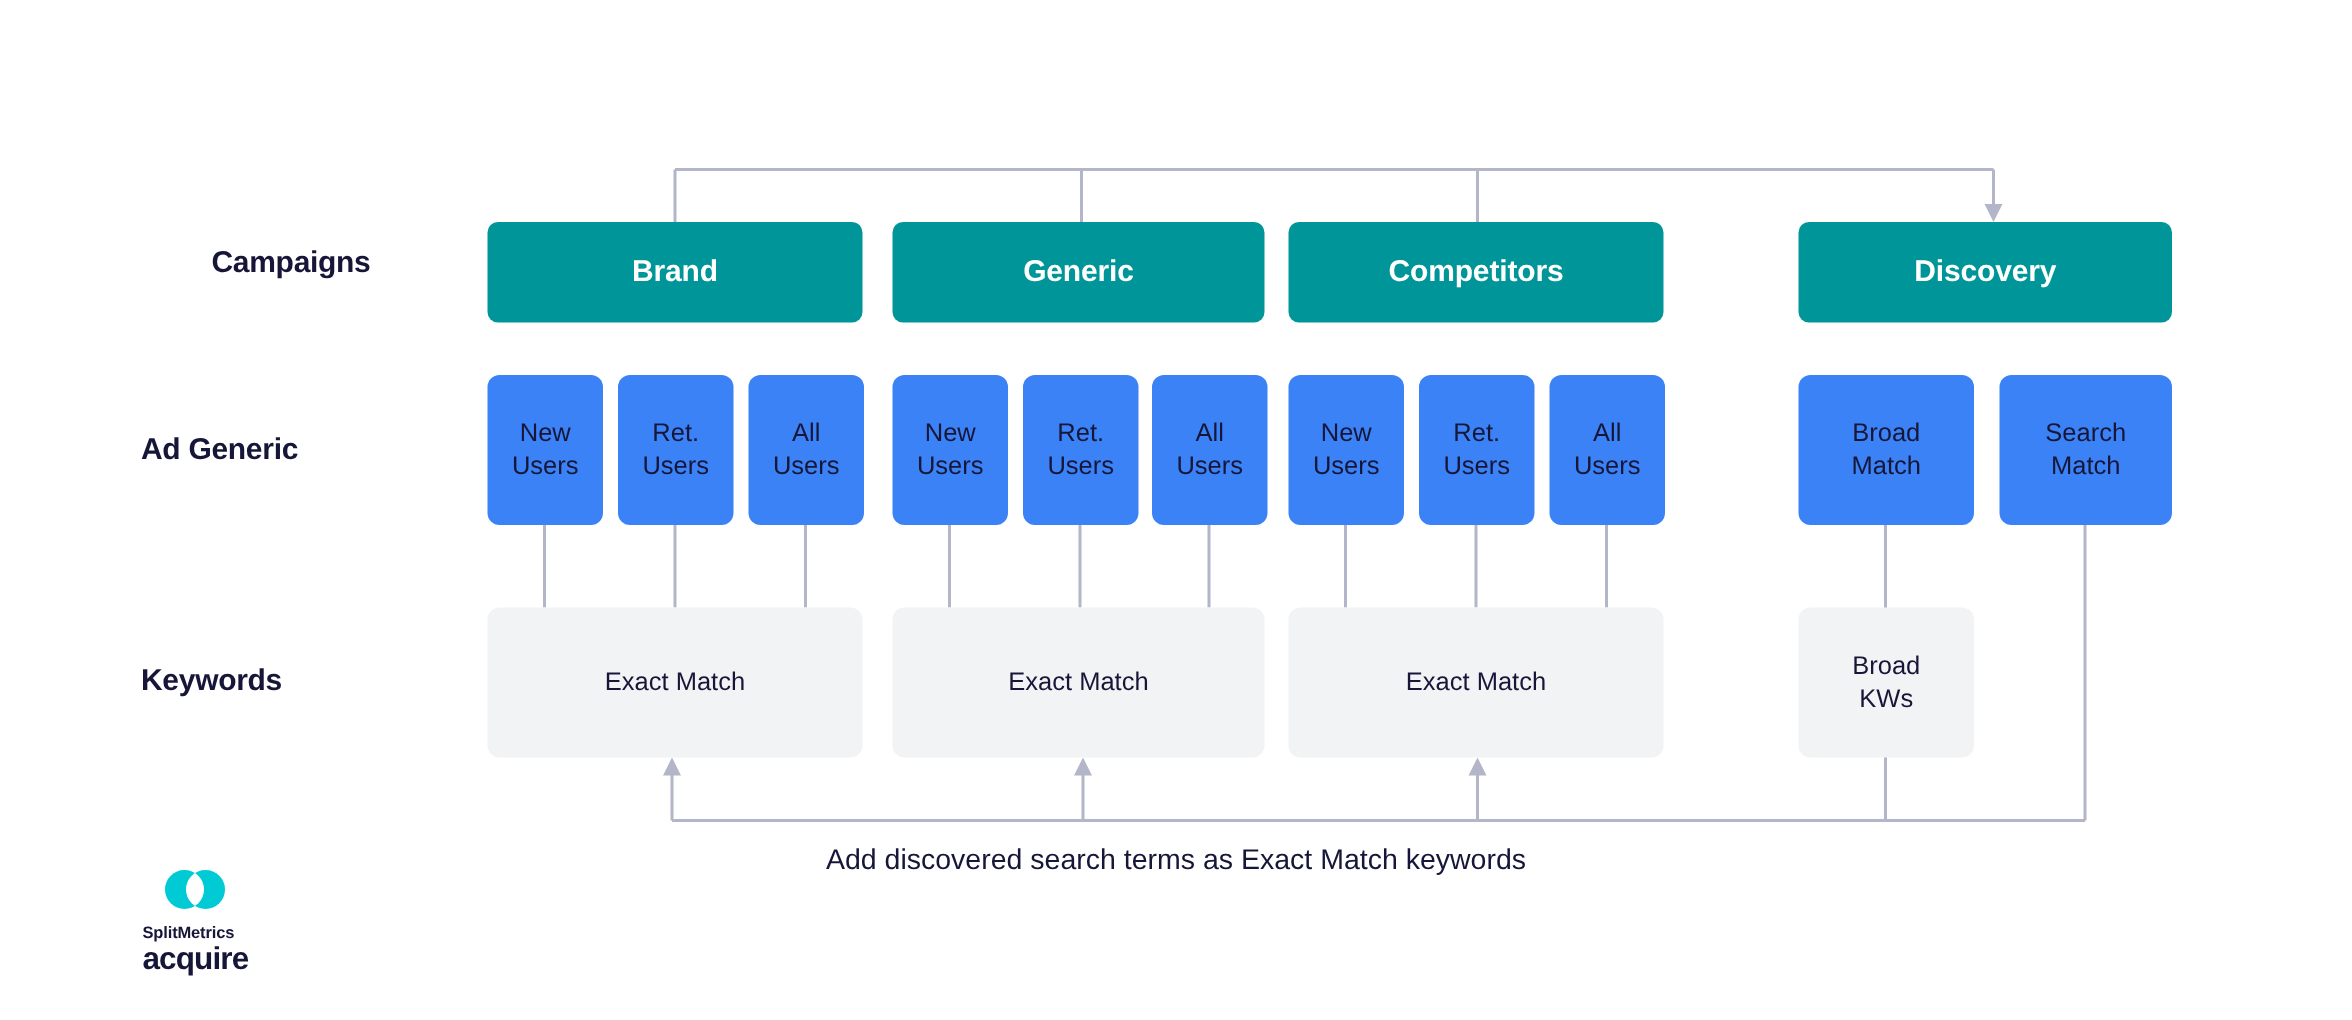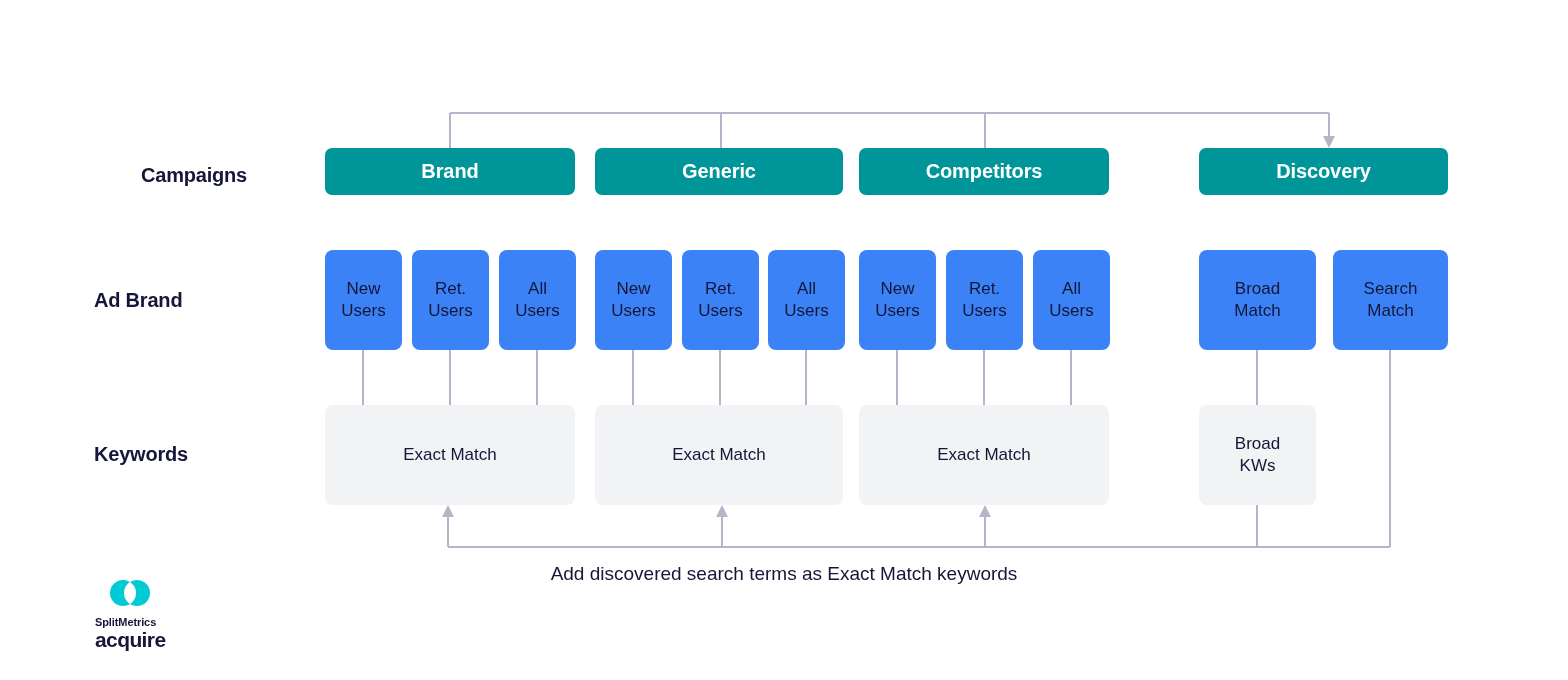--- a/index.html
+++ b/index.html
@@ -22,21 +22,21 @@
     letter-spacing:-0.2px;
   }
   .row-label.campaigns{top:164px;margin-left:47px;}
   .row-label.adgroups{top:289px;}
   .row-label.keywords{top:443px;}
 
   .box{position:absolute;box-sizing:border-box;display:flex;align-items:center;
        justify-content:center;text-align:center;}
 
   .campaign-box{
-    height:47px;background:#009598;border-radius:7px;color:#ffffff;
+    height:67px;background:#009598;border-radius:7px;color:#ffffff;
     font-size:20px;font-weight:bold;letter-spacing:-0.1px;top:148px;
   }
   .adgroup-box{
     height:100px;background:#3b82f6;border-radius:8px;color:#151638;
     font-size:17px;line-height:22px;top:250px;z-index:3;
   }
   .keyword-box{
     height:100px;background:#f2f3f5;border-radius:8px;color:#151638;
     font-size:17px;line-height:24px;top:405px;z-index:3;
   }
@@ -93,21 +93,21 @@
       <polygon points="1329,148 1323,136 1335,136"></polygon>
 
       <polygon points="448,505 442,517 454,517"></polygon>
       <polygon points="722,505 716,517 728,517"></polygon>
       <polygon points="985,505 979,517 991,517"></polygon>
     </g>
   </svg>
 
 
   <div class="row-label campaigns">Campaigns</div>
-  <div class="row-label adgroups">Ad Brand</div>
+  <div class="row-label adgroups">Ad Generic</div>
   <div class="row-label keywords">Keywords</div>
 
   <div class="box campaign-box" style="left: 325px; width: 250px;">
       <span>Brand</span>
     </div>
   <div class="box campaign-box" style="left: 859px; width: 250px;">
       <span>Competitors</span>
     </div>
   <div class="box campaign-box" style="left: 595px; width: 248px;">
       <span>Generic</span>

